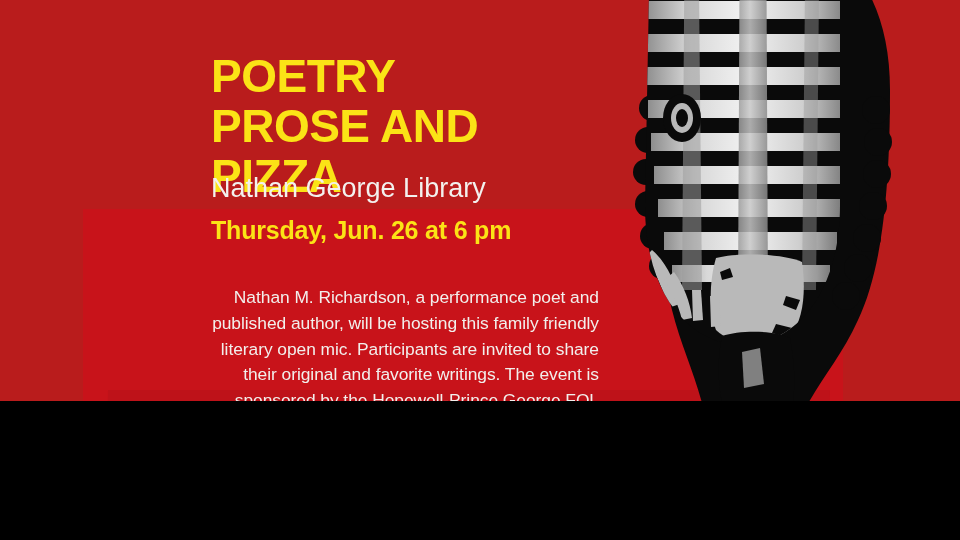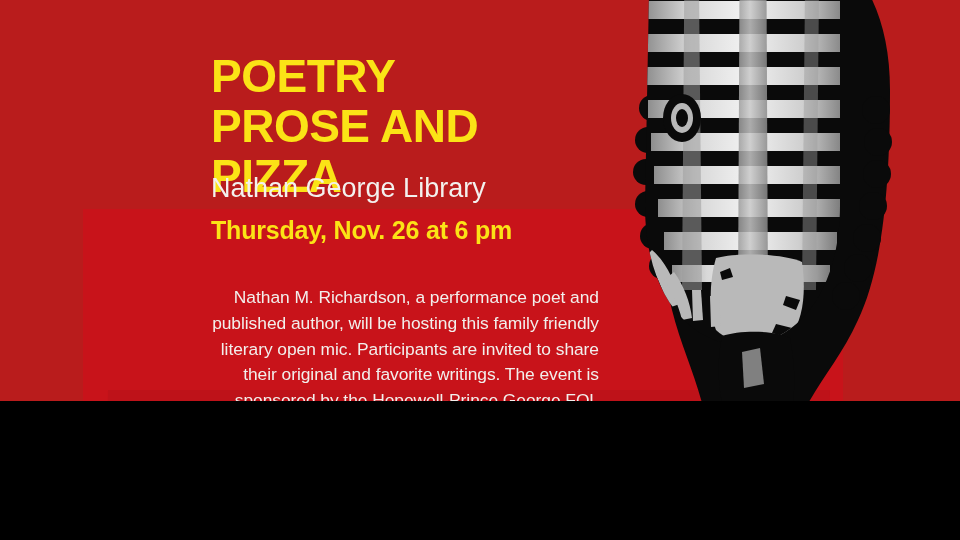--- a/index.html
+++ b/index.html
@@ -257,19 +257,19 @@
   </div>
 
   <div id="content">
 
     <h1 id="headline">POETRY
 PROSE AND
 PIZZA</h1>
 
     <div id="venue">Nathan George Library</div>
 
-    <div id="datetime">Thursday, Nov. 26 at 6 pm</div>
+    <div id="datetime">Thursday, Jun. 26 at 6 pm</div>
 
     <p id="description">Nathan M. Richardson, a performance poet and published author, will be hosting this family friendly literary open mic. Participants are invited to share their original and favorite writings. The event is sponsored by the Hopewell-Prince George FOL and pizza will be served at 5:30 pm. This is a great opportunity for writers to share their work and get feedback in a supportive environment.</p>
 
   </div>
 
 </div>
 
 </body></html>

